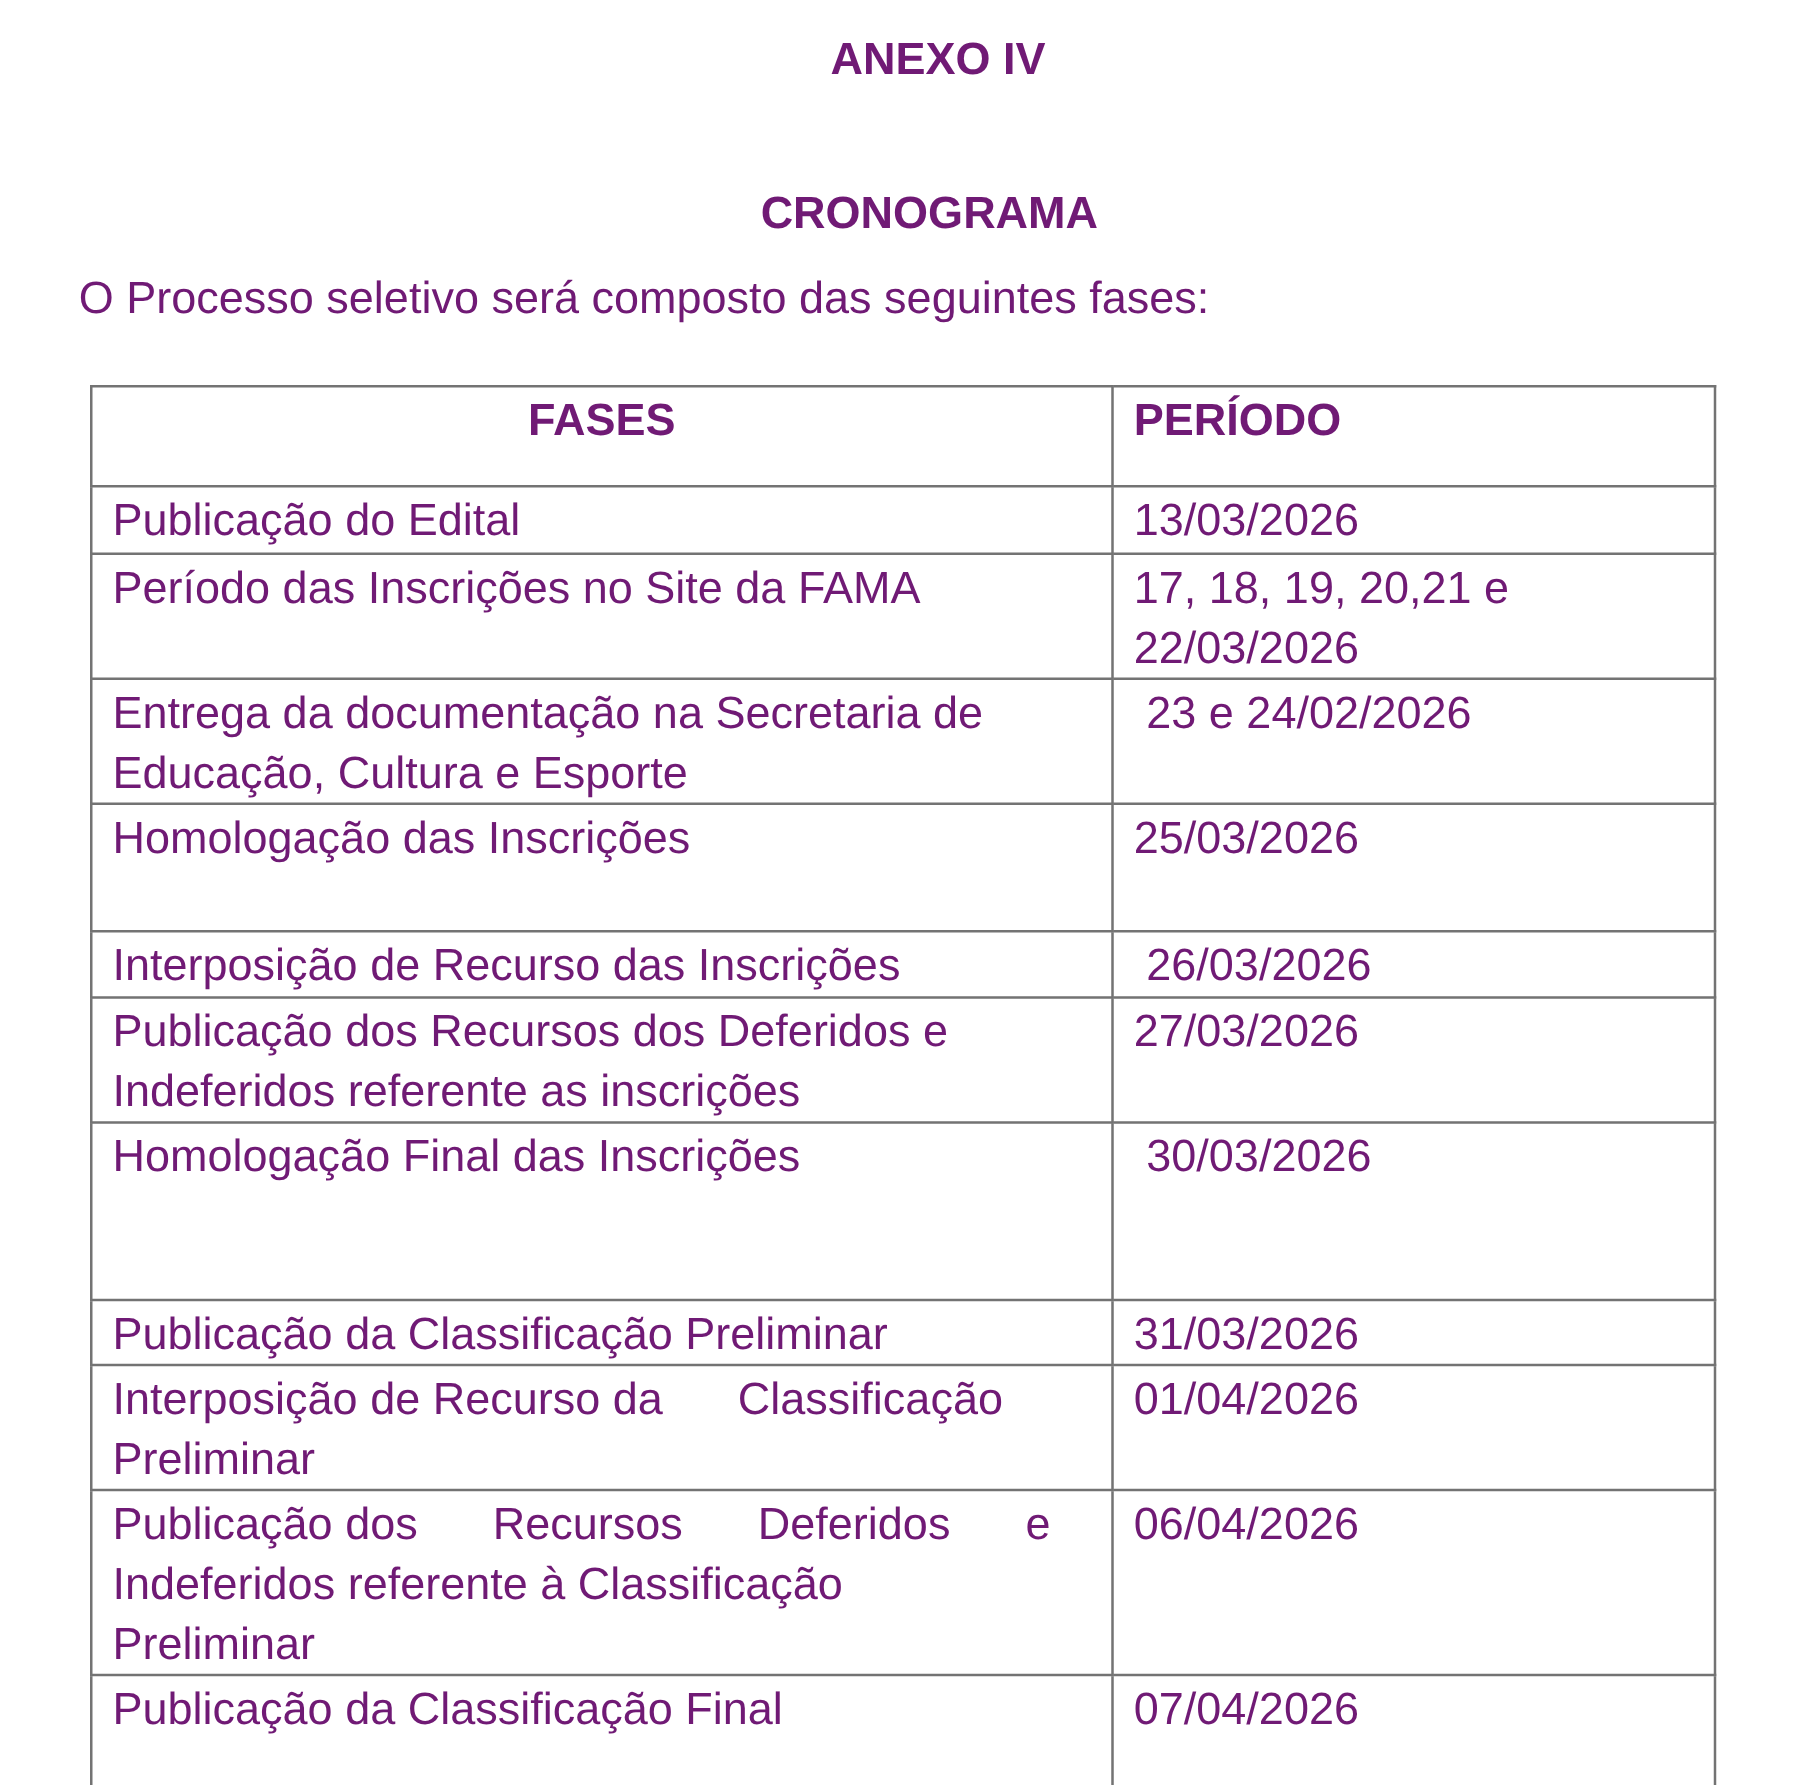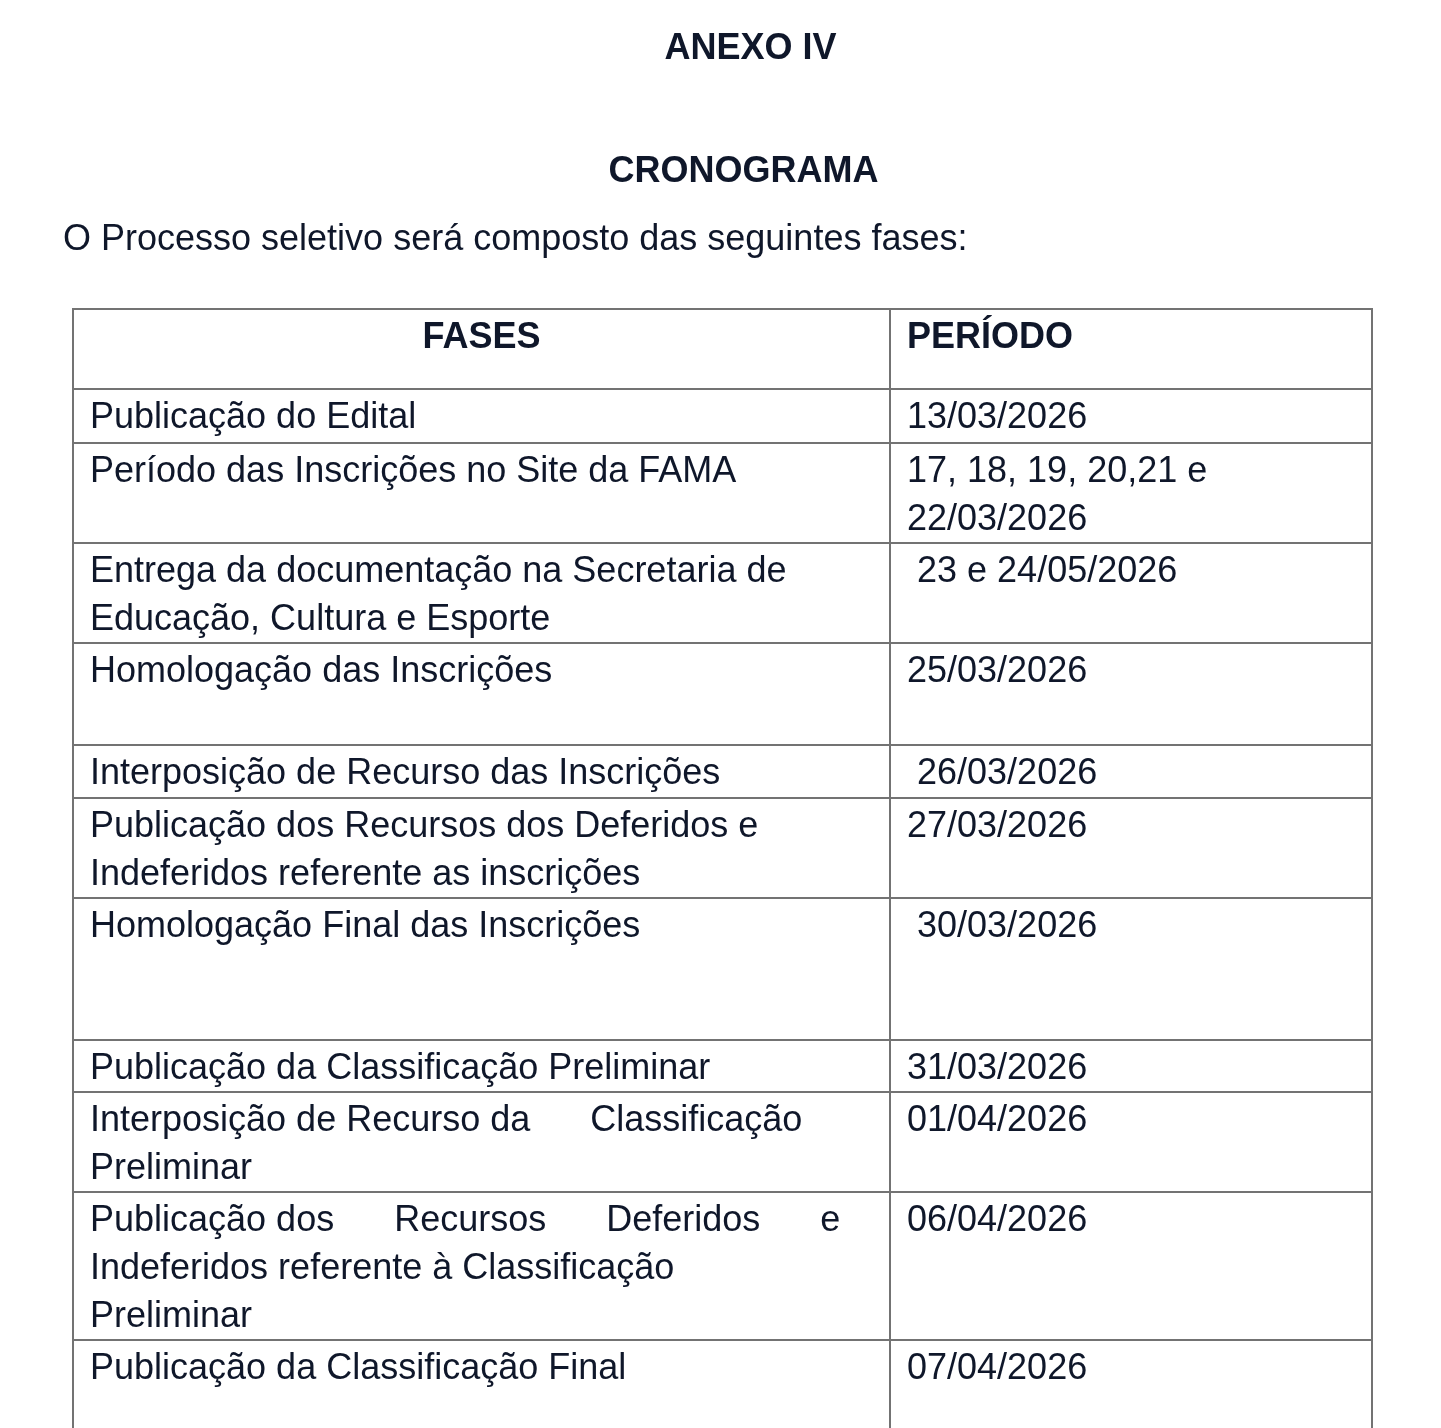--- a/index.html
+++ b/index.html
@@ -1,21 +1,21 @@
 <!DOCTYPE html>
 <html lang="pt"><head>
 <meta charset="utf-8">
 <style>
   html,body{margin:0;padding:0;background:#ffffff;}
   .page{
     position:relative;
     width:1441px;
     height:1428px;
     background:#ffffff;
-    color:#0f172a;
+    color:#701a75;
     font-family:"Liberation Sans","DejaVu Sans",sans-serif;
     font-size:36px;
     line-height:48px;
     overflow:hidden;
   }
   .doc-head{
     text-align:center;
     padding-left:60px; 
   }
   .title{
@@ -96,21 +96,21 @@
         <td>13/03/2026</td>
       </tr>
       <tr>
         <td>Período das Inscrições no Site da FAMA</td>
         <td>17, 18, 19, 20,21 e
 22/03/2026</td>
       </tr>
       <tr>
         <td>Entrega da documentação na Secretaria de
 Educação, Cultura e Esporte</td>
-        <td> 23 e 24/05/2026</td>
+        <td> 23 e 24/02/2026</td>
       </tr>
       <tr>
         <td>Homologação das Inscrições</td>
         <td>25/03/2026</td>
       </tr>
       <tr>
         <td>Interposição de Recurso das Inscrições</td>
         <td> 26/03/2026</td>
       </tr>
       <tr>

